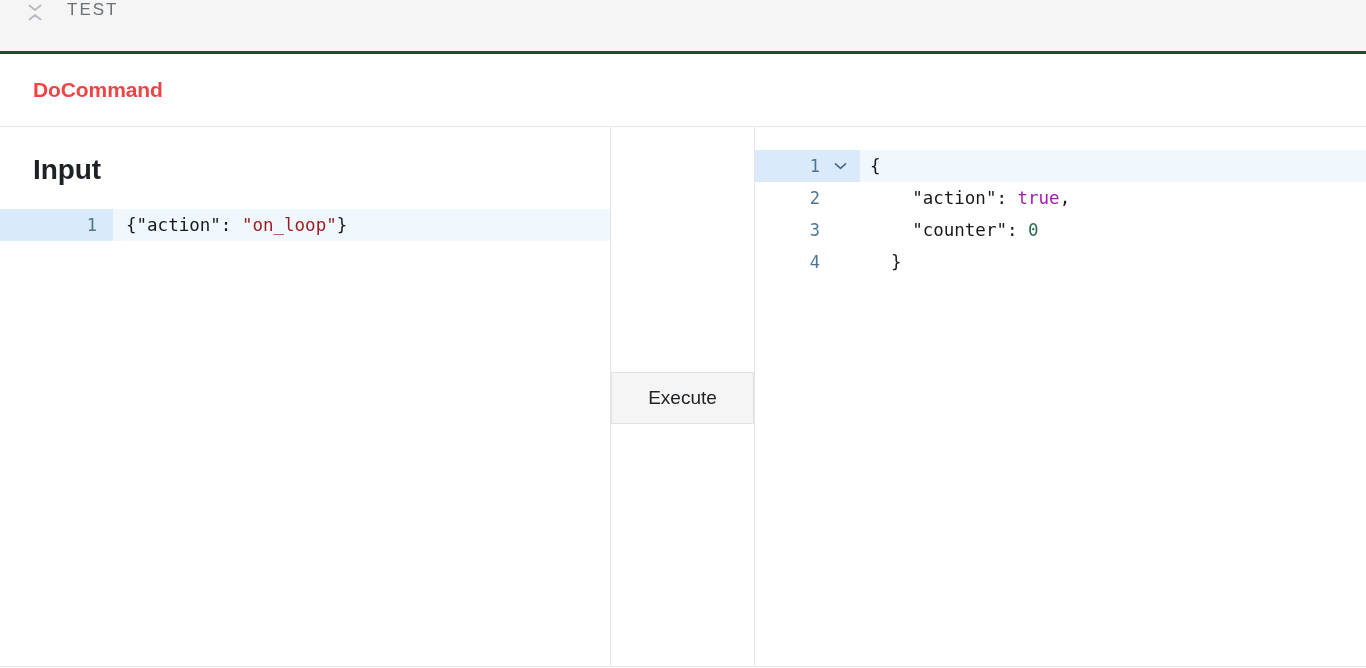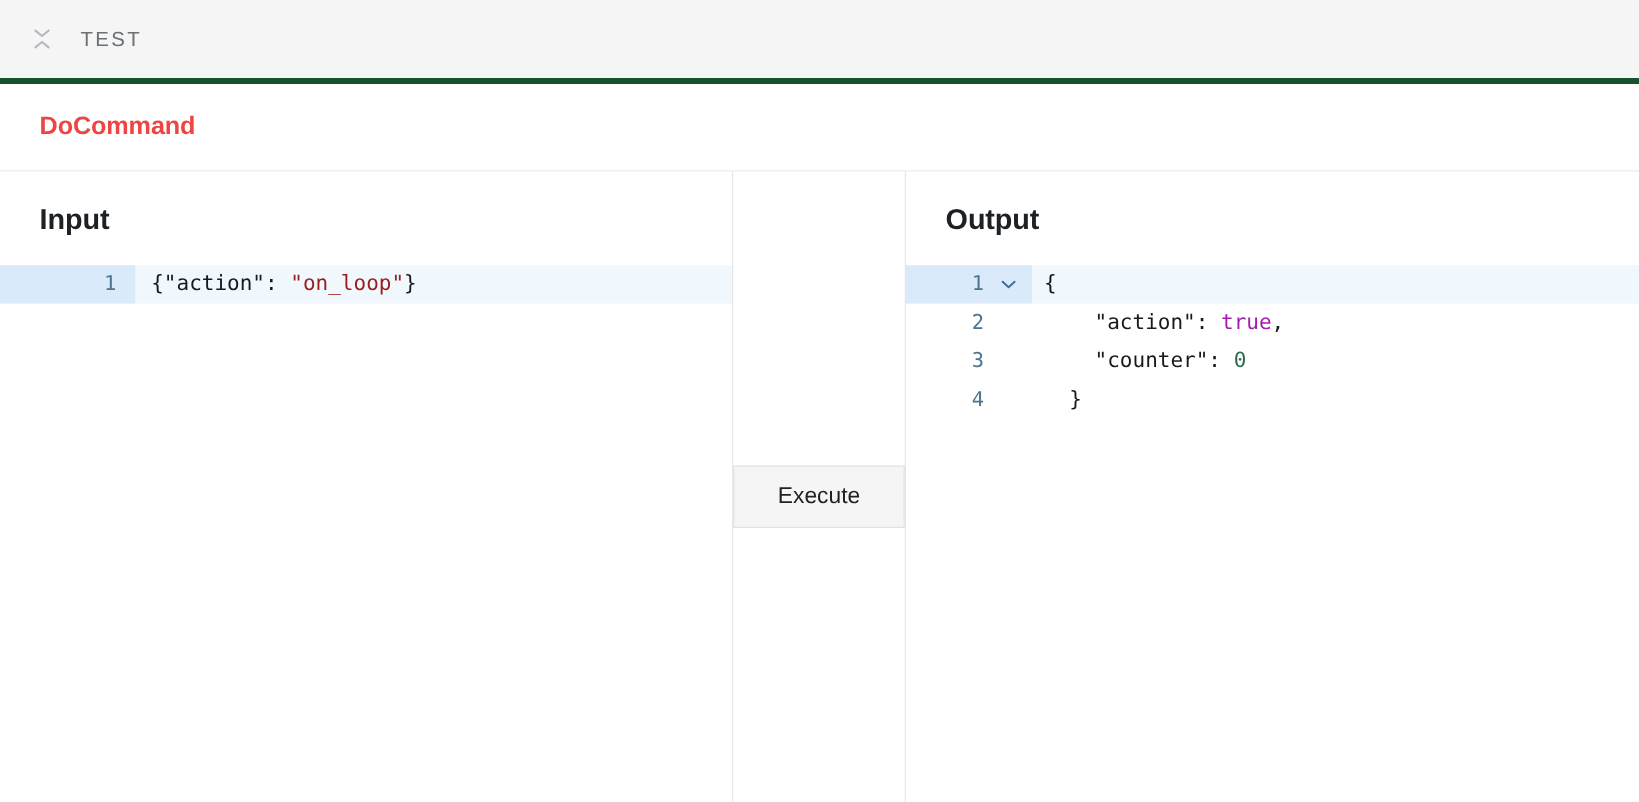--- a/index.html
+++ b/index.html
@@ -10,25 +10,24 @@
     width: 1366px;
     height: 668px;
     background: #ffffff;
     font-family: "Liberation Sans", sans-serif;
     color: #1f2328;
     overflow: hidden;
   }
 
   
   .topbar {
-    height: 70px;
+    height: 54px;
     background: #f5f5f5;
-    border-bottom: 5px solid #14532d;
-    display: flex;
-    align-items: center;
+    border-bottom: 3px solid #14532d;
+    display: flex;
     padding: 0 0 0 24px;
     box-sizing: border-box;
   }
   .collapse-icon {
     width: 22px;
     height: 24px;
     display: flex;
     flex-direction: column;
     align-items: center;
     justify-content: center;
@@ -83,21 +82,21 @@
     background: #fff;
   }
   .pane-output {
     flex: 1;
     position: relative;
     box-sizing: border-box;
     background: #fff;
   }
 
   .pane-heading {
-    font-size: 24px;
+    font-size: 28px;
     font-weight: 700;
     color: #1d2125;
     padding: 27px 0 0 33px;
     letter-spacing: -0.1px;
   }
   .pane-output .pane-heading { padding-left: 33px; }
 
   
   .editor {
     margin-top: 23px;
@@ -220,21 +219,20 @@
       </div>
   </div>
 
   <div class="pane-mid">
     <div class="exec-wrap">
       <button class="exec-btn">Execute</button>
     </div>
   </div>
 
   <div class="pane-output">
-    <div class="pane-heading">Output</div>
     <div class="editor editor-output" id="output-editor">
         <div class="code-line active"><div class="gutter"><span class="lnum">1</span><span class="fold"><svg width="13" height="8" viewBox="0 0 13 8">
                 <path d="M1.5 1.8 L6.5 6.4 L11.5 1.8" fill="none" stroke="#3d6f8e" stroke-width="1.6" stroke-linecap="round" stroke-linejoin="round"></path>
               </svg></span></div><div class="code-body"><span class="tok-plain">{</span></div></div>
         <div class="code-line"><div class="gutter"><span class="lnum">2</span><span class="fold"></span></div><div class="code-body"><span class="tok-plain">    "action": </span><span class="tok-bool">true</span><span class="tok-plain">,</span></div></div>
         <div class="code-line"><div class="gutter"><span class="lnum">3</span><span class="fold"></span></div><div class="code-body"><span class="tok-plain">    "counter": </span><span class="tok-num">0</span></div></div>
         <div class="code-line"><div class="gutter"><span class="lnum">4</span><span class="fold"></span></div><div class="code-body"><span class="tok-plain">  }</span></div></div>
       </div>
   </div>
 

